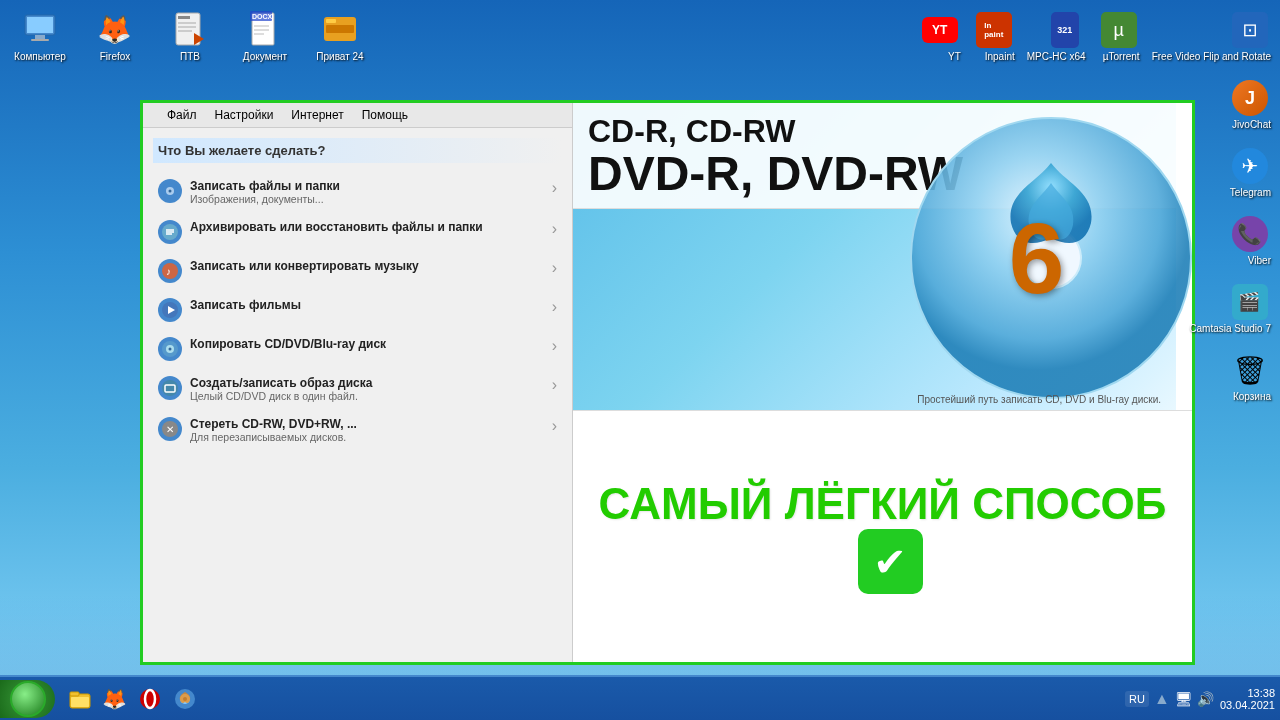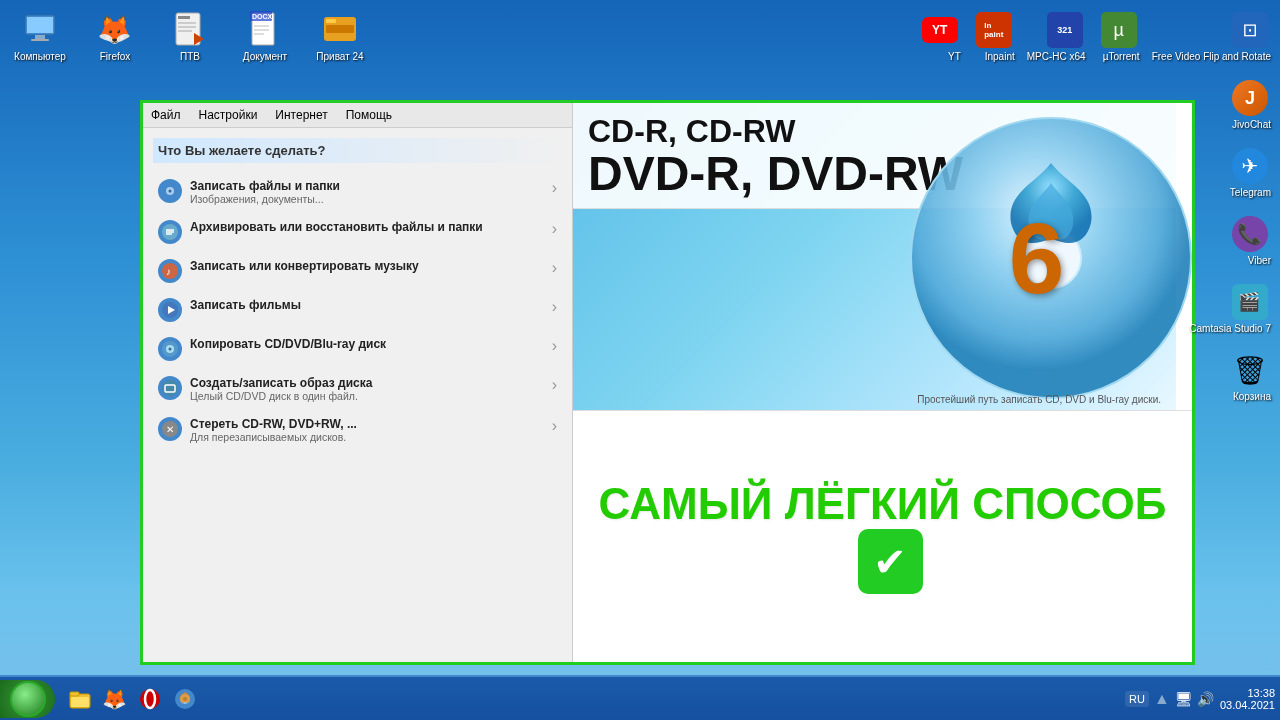--- a/index.html
+++ b/index.html
@@ -68,21 +68,21 @@
       width: 430px;
       height: 100%;
       background: #f0f0f0;
       border-right: 1px solid #ccc;
     }
     .menu-bar {
       background: #e8e8e8;
       border-bottom: 1px solid #ccc;
       display: flex;
       gap: 10px;
-      padding: 3px 4px;
+      padding: 3px 20px;
       font-size: 12px;
     }
     .menu-item {
       cursor: pointer;
       padding: 2px 4px;
       color: #000;
     }
 
     .wizard-panel {
       padding: 10px;
@@ -199,21 +199,21 @@
       align-items: flex-end;
       cursor: pointer;
       padding: 4px;
       border-radius: 4px;
     }
     .right-icon .icon-img { width: 42px; height: 42px; font-size: 30px; display: flex; align-items: center; justify-content: center; }
     .right-icon .icon-label { font-size: 10px; color: white; text-align: center; text-shadow: 1px 1px 2px #000; line-height: 1.2; }
 
     .icon-yt { background: #ff0000; color: white; border-radius: 6px; width: 36px; height: 26px; font-size: 12px; font-weight: bold; display: flex; align-items: center; justify-content: center; }
     .icon-inpaint { background: #cc3300; border-radius: 5px; width: 36px; height: 36px; display: flex; align-items: center; justify-content: center; font-size: 10px; color: white; font-weight: bold; }
-    .icon-mpc { background: #2244aa; border-radius: 5px; width: 36px; height: 36px; display: flex; align-items: center; justify-content: center; font-size: 9px; color: white; font-weight: bold; }
+    .icon-mpc { background: #2244aa; border-radius: 5px; width: 28px; height: 36px; display: flex; align-items: center; justify-content: center; font-size: 9px; color: white; font-weight: bold; }
     .icon-utorrent { background: #448833; border-radius: 5px; width: 36px; height: 36px; display: flex; align-items: center; justify-content: center; font-size: 18px; color: white; }
     .icon-flip { background: #2266bb; border-radius: 5px; width: 36px; height: 36px; display: flex; align-items: center; justify-content: center; font-size: 18px; color: white; }
     .icon-jivo { background: #ff6600; border-radius: 50%; width: 36px; height: 36px; display: flex; align-items: center; justify-content: center; font-size: 18px; color: white; font-weight: bold; }
     .icon-telegram { background: #2288dd; border-radius: 50%; width: 36px; height: 36px; display: flex; align-items: center; justify-content: center; font-size: 20px; color: white; }
     .icon-viber { background: #7744aa; border-radius: 50%; width: 36px; height: 36px; display: flex; align-items: center; justify-content: center; font-size: 20px; color: white; }
     .icon-camtasia { background: #33aacc; border-radius: 6px; width: 36px; height: 36px; display: flex; align-items: center; justify-content: center; font-size: 18px; color: white; }
     .icon-trash { display: flex; align-items: center; justify-content: center; font-size: 28px; }
 
     .top-right-row {
       position: absolute;

